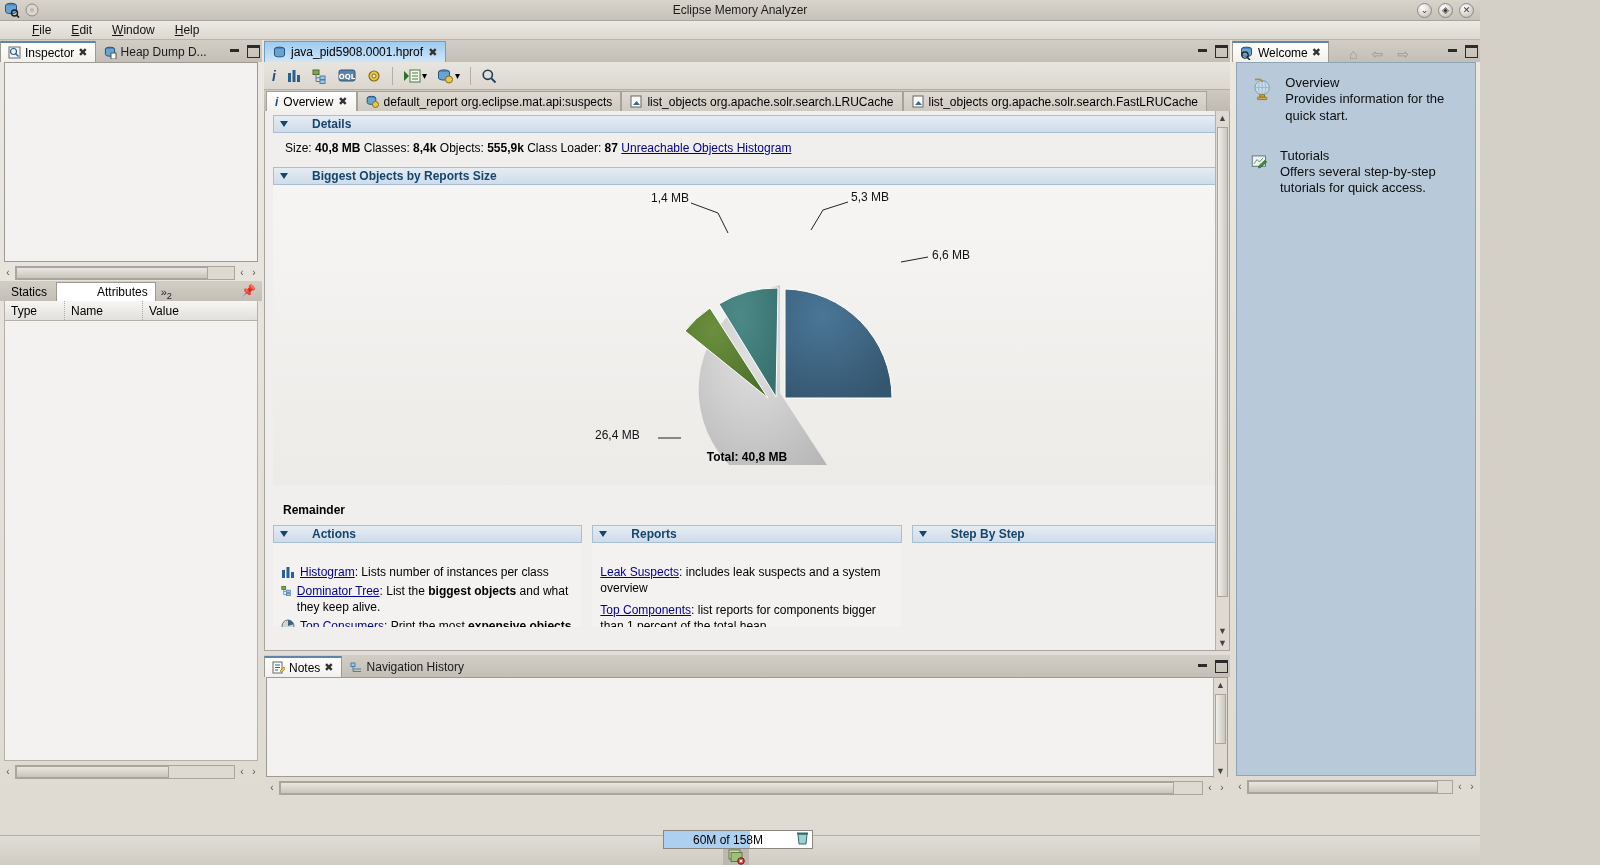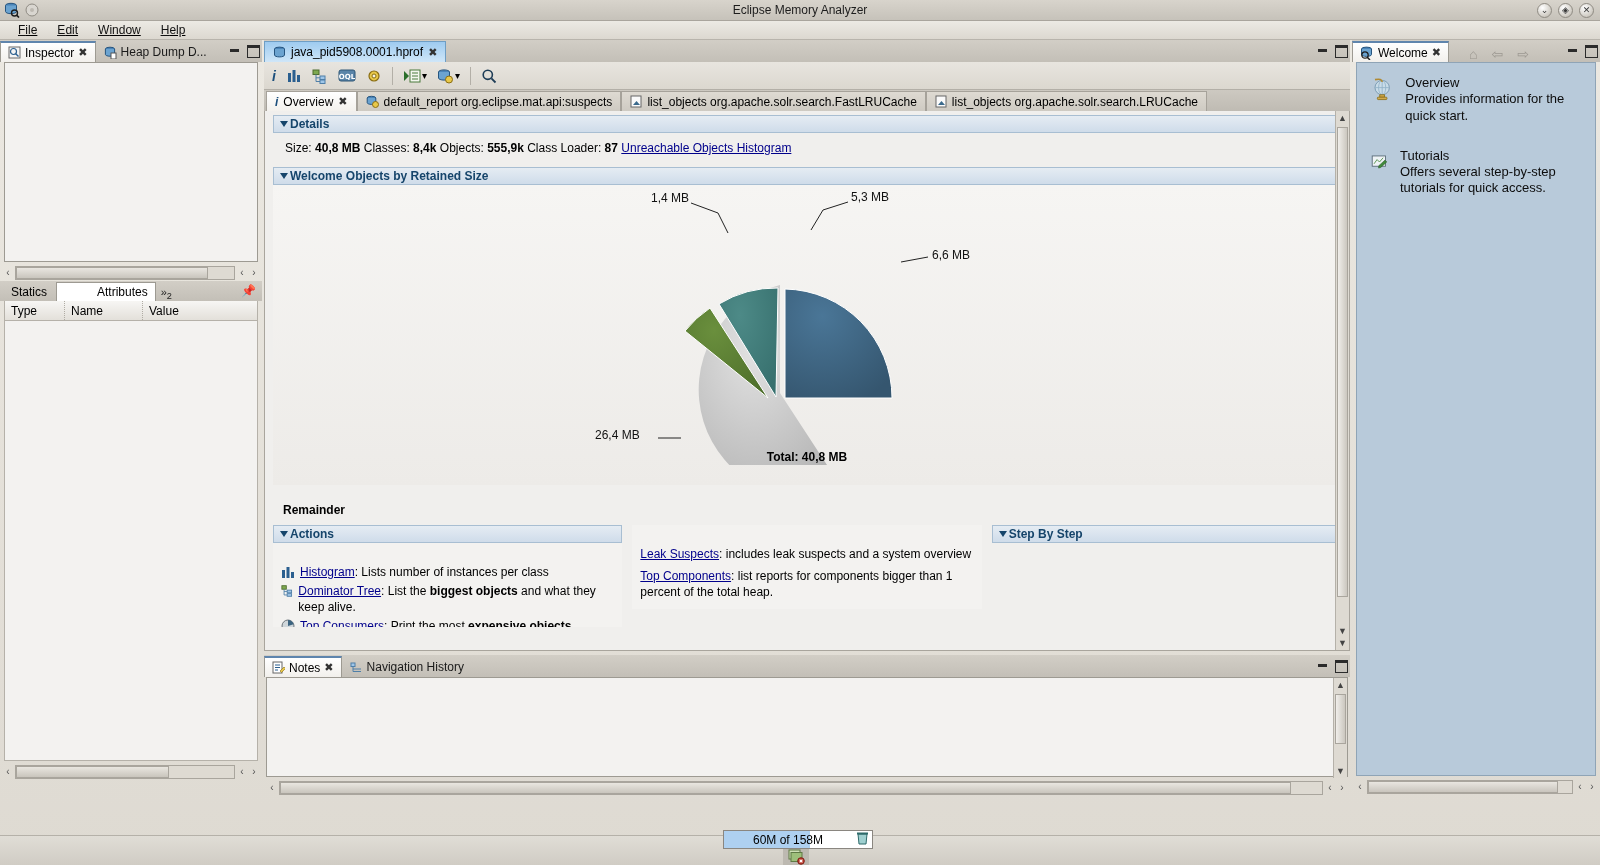--- a/index.html
+++ b/index.html
@@ -5,37 +5,37 @@
   * { box-sizing: border-box; }
   html, body {
     margin: 0; padding: 0;
     width: 1600px; height: 865px;
     overflow: hidden;
     font-family: "Liberation Sans", sans-serif;
     font-size: 12px;
     color: #000;
     background: #d4d0c8;
   }
-  .app { position: relative; width: 1600px; height: 865px;
-         background: linear-gradient(#ece9e2,#dedad2); text-decoration: underline; }
+  .app { position: relative; width: 1480px; height: 865px;
+         background: linear-gradient(#ece9e2,#dedad2); }
 
   
   .titlebar { height: 21px; background: linear-gradient(#d8d4cc,#c6c2ba);
     border-bottom: 1px solid #a9a59d; position: relative; }
   .titlebar .title { position: absolute; left: 0; right: 0; top: 3px;
     text-align: center; font-size: 12px; color: #1d1d1d; }
   .tb-left { position: absolute; left: 4px; top: 2px; display: flex; gap: 5px; align-items: center; }
   .tb-right { position: absolute; right: 6px; top: 3px; display: flex; gap: 6px; }
   .wbtn { width: 15px; height: 15px; border-radius: 50%;
     background: radial-gradient(circle at 35% 30%, #fff, #cfcbc3 70%, #b3afa7);
     border: 1px solid #8f8b83; font-size: 9px; line-height: 13px; text-align: center;
     color: #3a3a3a; }
 
   
-  .menubar { height: 19px; display: flex; align-items: center; padding-left: 8px;
+  .menubar { height: 19px; display: flex; align-items: center; padding-left: 22px;
     background: linear-gradient(#eceae4,#dcd8d0); border-bottom: 1px solid #b8b4ac; }
   .menubar .mi { padding: 1px 10px; font-size: 12px; color: #111; }
   .menubar .mi u { text-decoration: underline; }
 
   
   .vtabbar { height: 22px; display: flex; align-items: flex-end;
     background: linear-gradient(#d2cec6,#c3bfb7); position: relative; }
   .vtab { height: 21px; display: flex; align-items: center; gap: 4px;
     padding: 0 7px; font-size: 12px; border: 1px solid transparent;
     border-bottom: none; }
@@ -94,21 +94,21 @@
   .itab { height: 20px; display: flex; align-items: center; gap: 5px;
     padding: 0 8px; font-size: 12px; border: 1px solid #a6a29a; border-bottom: none;
     background: linear-gradient(#dedad2,#cecac2); }
   .itab.active { background: linear-gradient(#ffffff,#f3f1ed); }
 
   .editorcanvas { position: absolute; left: 0; right: 0; top: 71px; bottom: 184px;
     background: #f0efed; border: 1px solid #a9a59d; border-top: none;
     overflow: hidden; }
 
   .section { margin: 4px 8px 0 8px; }
-  .sect-head { height: 18px; display: flex; align-items: center; gap: 2px;
+  .sect-head { height: 18px; display: flex; align-items: center; gap: 24px;
     background: linear-gradient(#e5ecf3,#cfdcea); border: 1px solid #a8bed2;
     padding-left: 6px; font-weight: bold; font-size: 12px; color: #16456b; }
   .tri { width: 0; height: 0; border-left: 4px solid transparent;
     border-right: 4px solid transparent; border-top: 6px solid #16456b; }
   .sect-body { background: #f3f2f0; padding: 8px 10px; font-size: 12px; }
 
   a.lnk { color: #00008b; text-decoration: underline; cursor: pointer; }
 
   
   .chartwrap { position: relative; height: 300px;
@@ -336,28 +336,28 @@
           <path d="M1.2 3v4.7c0 .9 1.9 1.7 4.3 1.7s4.3-.8 4.3-1.7V3" fill="#6ba3d0" stroke="#27557f"></path>
           <circle cx="9.5" cy="9.5" r="3" fill="#e8c84a" stroke="#8a6d12"></circle>
         </svg>
         <span>default_report org.eclipse.mat.api:suspects</span>
       </div>
       <div class="itab">
         <svg width="12" height="13" viewBox="0 0 12 13">
           <rect x="1" y="1" width="10" height="11" fill="#fafafa" stroke="#666"></rect>
           <path d="M3 10l3.5-4 3.5 4z" fill="#3b6a8c"></path>
         </svg>
-        <span>list_objects org.apache.solr.search.FastLRUCache</span>
+        <span>list_objects org.apache.solr.search.LRUCache</span>
       </div>
       <div class="itab">
         <svg width="12" height="13" viewBox="0 0 12 13">
           <rect x="1" y="1" width="10" height="11" fill="#fafafa" stroke="#666"></rect>
           <path d="M3 10l3.5-4 3.5 4z" fill="#3b6a8c"></path>
         </svg>
-        <span>list_objects org.apache.solr.search.LRUCache</span>
+        <span>list_objects org.apache.solr.search.FastLRUCache</span>
       </div>
     </div>
 
     <div class="editorcanvas">
 
       <div class="section">
         <div class="sect-head">
           <div class="tri"></div>
           <span>Details</span>
         </div>
@@ -370,21 +370,21 @@
           <b>555,9k</b>
           <span>Class Loader:</span>
           <b>87</b>
           <a class="lnk">Unreachable Objects Histogram</a>
         </div>
       </div>
 
       <div class="section">
         <div class="sect-head">
           <div class="tri"></div>
-          <span>Welcome Objects by Retained Size</span>
+          <span>Biggest Objects by Reports Size</span>
         </div>
 
         <div class="chartwrap">
           <svg width="1015" height="280" viewBox="0 0 1015 280">
             <defs>
               <radialGradient id="gGray" cx="38%" cy="30%" r="78%">
                 <stop offset="0%" stop-color="#e2e2e2"></stop>
                   <stop offset="100%" stop-color="#b2b2b2"></stop>
               </radialGradient>
               <radialGradient id="gBlue" cx="35%" cy="25%" r="85%">
@@ -460,20 +460,24 @@
                   <path d="M7 7 L7 1 A6 6 0 0 1 12.6 5.3 Z" fill="#3c6480"></path>
                 </svg>
               <div>
                 <a class="lnk">Top Consumers</a><span>: Print the most </span><b>expensive objects</b>
               </div>
             </div>
           </div>
         </div>
 
         <div class="col">
+          <div class="sect-head">
+            <div class="tri"></div>
+            <span>Reports</span>
+          </div>
           <div class="sect-body">
             <div style="margin-bottom:6px">
               <a class="lnk">Leak Suspects</a><span>: includes leak suspects and a system overview</span>
             </div>
             <div>
               <a class="lnk">Top Components</a><span>: list reports for components bigger than 1 percent of the total heap.</span>
             </div>
           </div>
         </div>
 

